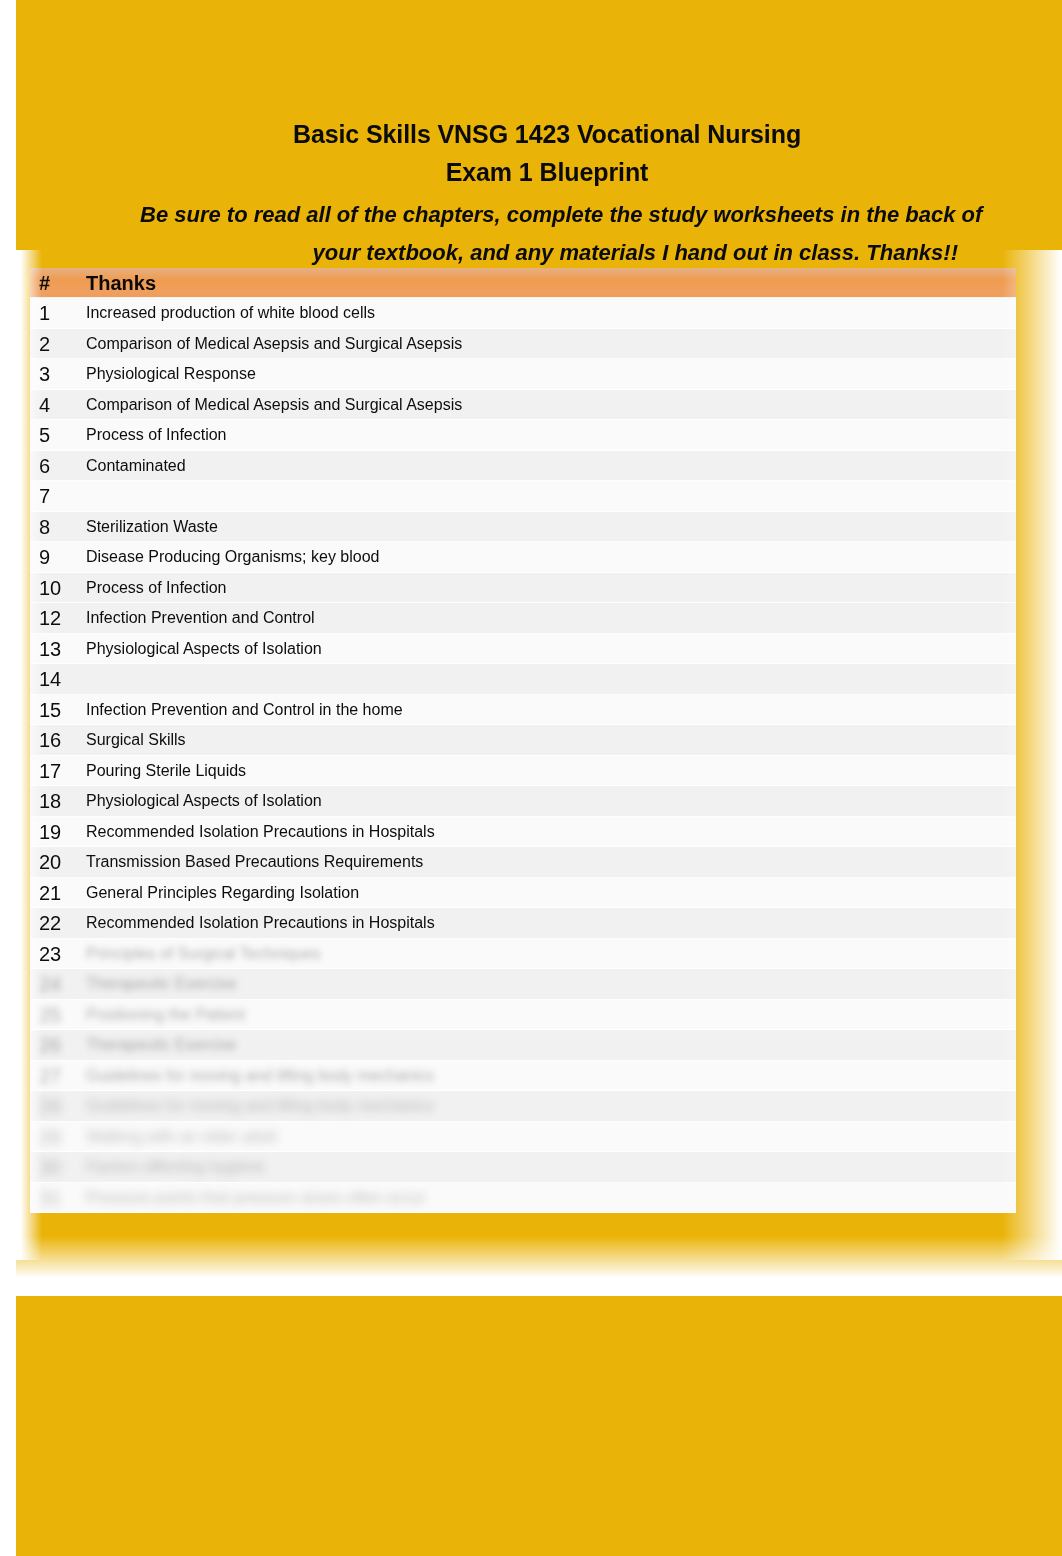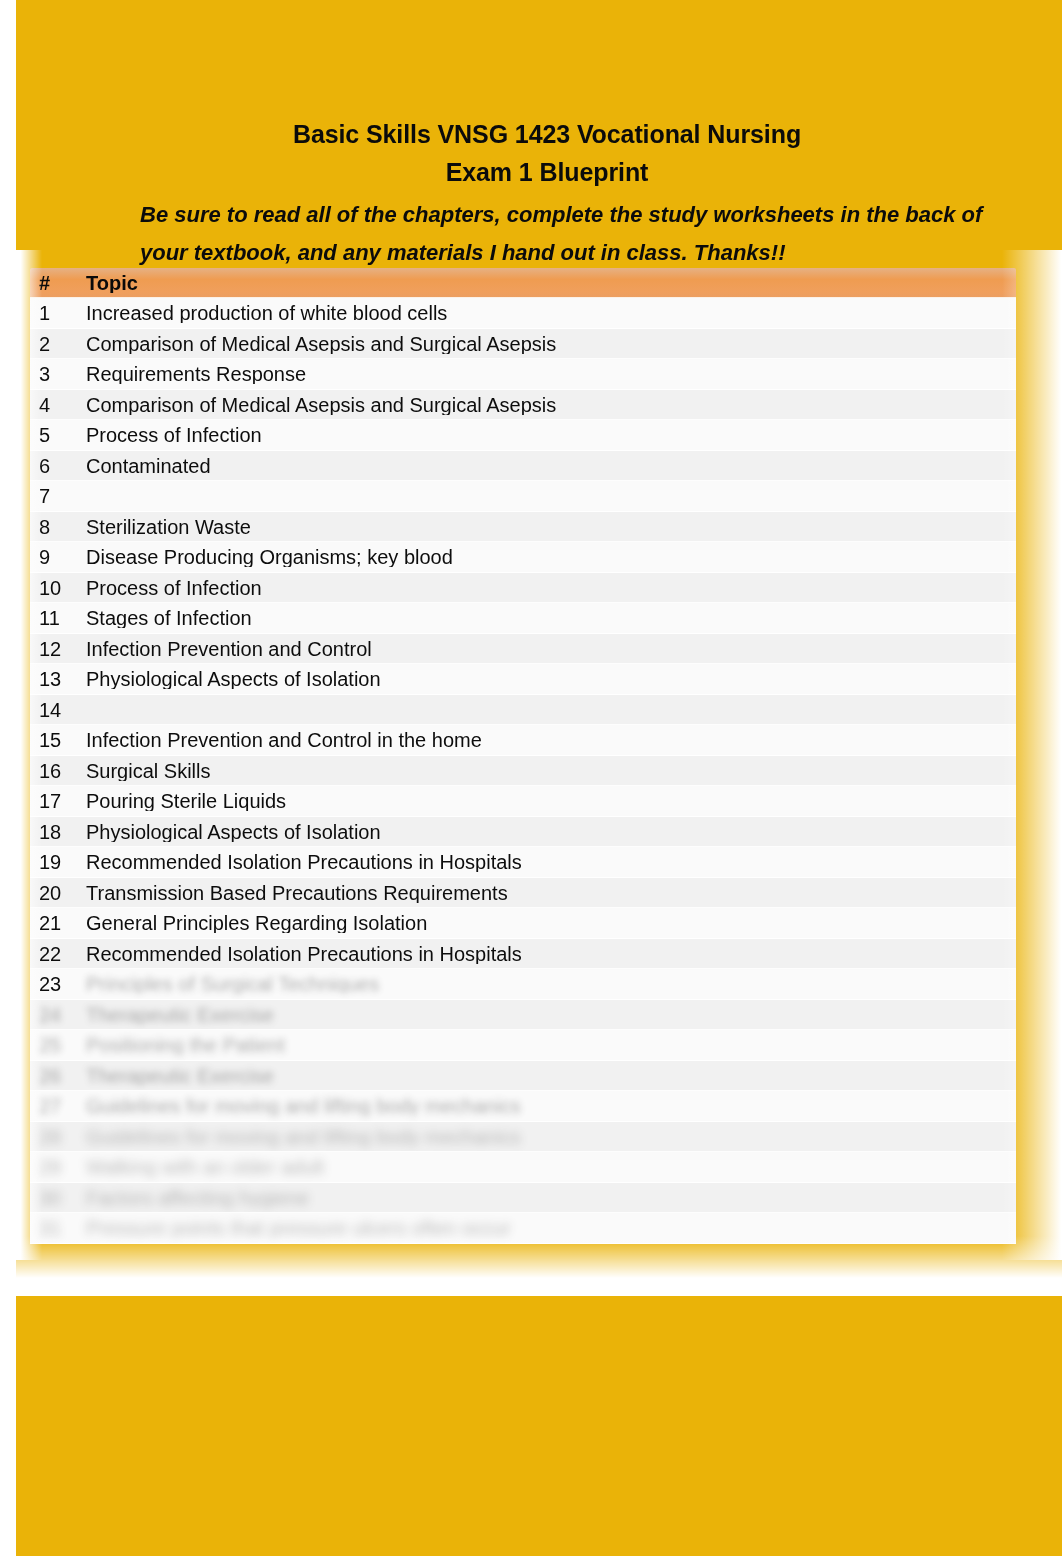--- a/index.html
+++ b/index.html
@@ -41,21 +41,21 @@
     line-height: 38px;
     letter-spacing: -0.1px;
     color: #0b0b0b;
     white-space: nowrap;
   }
   #doc-subtitle {
     position: absolute;
     left: 124px;
     top: 196px;
     width: 818px;
-    text-align: left;
+    text-align: right;
   }
   .subtitle-line {
     font-size: 22px;
     font-weight: bold;
     font-style: italic;
     line-height: 38px;
     color: #0b0b0b;
     white-space: nowrap;
   }
 
@@ -77,21 +77,21 @@
   .t-row .c-num {
     flex: 0 0 56px;
     padding-left: 9px;
     box-sizing: border-box;
     font-size: 20px;
     line-height: 1;
     color: #0d0d0d;
   }
   .t-row .c-topic {
     flex: 1 1 auto;
-    font-size: 20px;
+    font-size: 16px;
     line-height: 1;
     color: #0d0d0d;
     white-space: nowrap;
     overflow: hidden;
   }
 
   
   #table-header-row {
     height: 30px;
     background: linear-gradient(180deg, #e6b184 0%, #ef9c51 38%, #f09f5c 78%, #eb9e62 100%);
@@ -172,35 +172,35 @@
 
   <div id="doc-subtitle">
     <div class="subtitle-line">Be sure to read all of the chapters, complete the study worksheets in the back of</div>
     <div class="subtitle-line">your textbook, and any materials I hand out in class. Thanks!!</div>
   </div>
 
   <div id="blueprint-table">
 
     <div class="t-row" id="table-header-row">
       <div class="c-num">#</div>
-      <div class="c-topic">Topic</div>
+      <div class="c-topic">Thanks</div>
     </div>
 
     <div id="table-body">
         <div class="t-row band-b">
           <div class="c-num">1</div>
           <div class="c-topic">Increased production of white blood cells</div>
         </div>
         <div class="t-row band-a">
           <div class="c-num">2</div>
           <div class="c-topic">Comparison of Medical Asepsis and Surgical Asepsis</div>
         </div>
         <div class="t-row band-b">
           <div class="c-num">3</div>
-          <div class="c-topic">Requirements Response</div>
+          <div class="c-topic">Physiological Response</div>
         </div>
         <div class="t-row band-a">
           <div class="c-num">4</div>
           <div class="c-topic">Comparison of Medical Asepsis and Surgical Asepsis</div>
         </div>
         <div class="t-row band-b">
           <div class="c-num">5</div>
           <div class="c-topic">Process of Infection</div>
         </div>
         <div class="t-row band-a">
@@ -214,24 +214,20 @@
           <div class="c-num">8</div>
           <div class="c-topic">Sterilization Waste</div>
         </div>
         <div class="t-row band-b">
           <div class="c-num">9</div>
           <div class="c-topic">Disease Producing Organisms; key blood</div>
         </div>
         <div class="t-row band-a">
           <div class="c-num">10</div>
           <div class="c-topic">Process of Infection</div>
-        </div>
-        <div class="t-row band-b">
-          <div class="c-num">11</div>
-          <div class="c-topic">Stages of Infection</div>
         </div>
         <div class="t-row band-a">
           <div class="c-num">12</div>
           <div class="c-topic">Infection Prevention and Control</div>
         </div>
         <div class="t-row band-b">
           <div class="c-num">13</div>
           <div class="c-topic">Physiological Aspects of Isolation</div>
         </div>
         <div class="t-row band-a">

